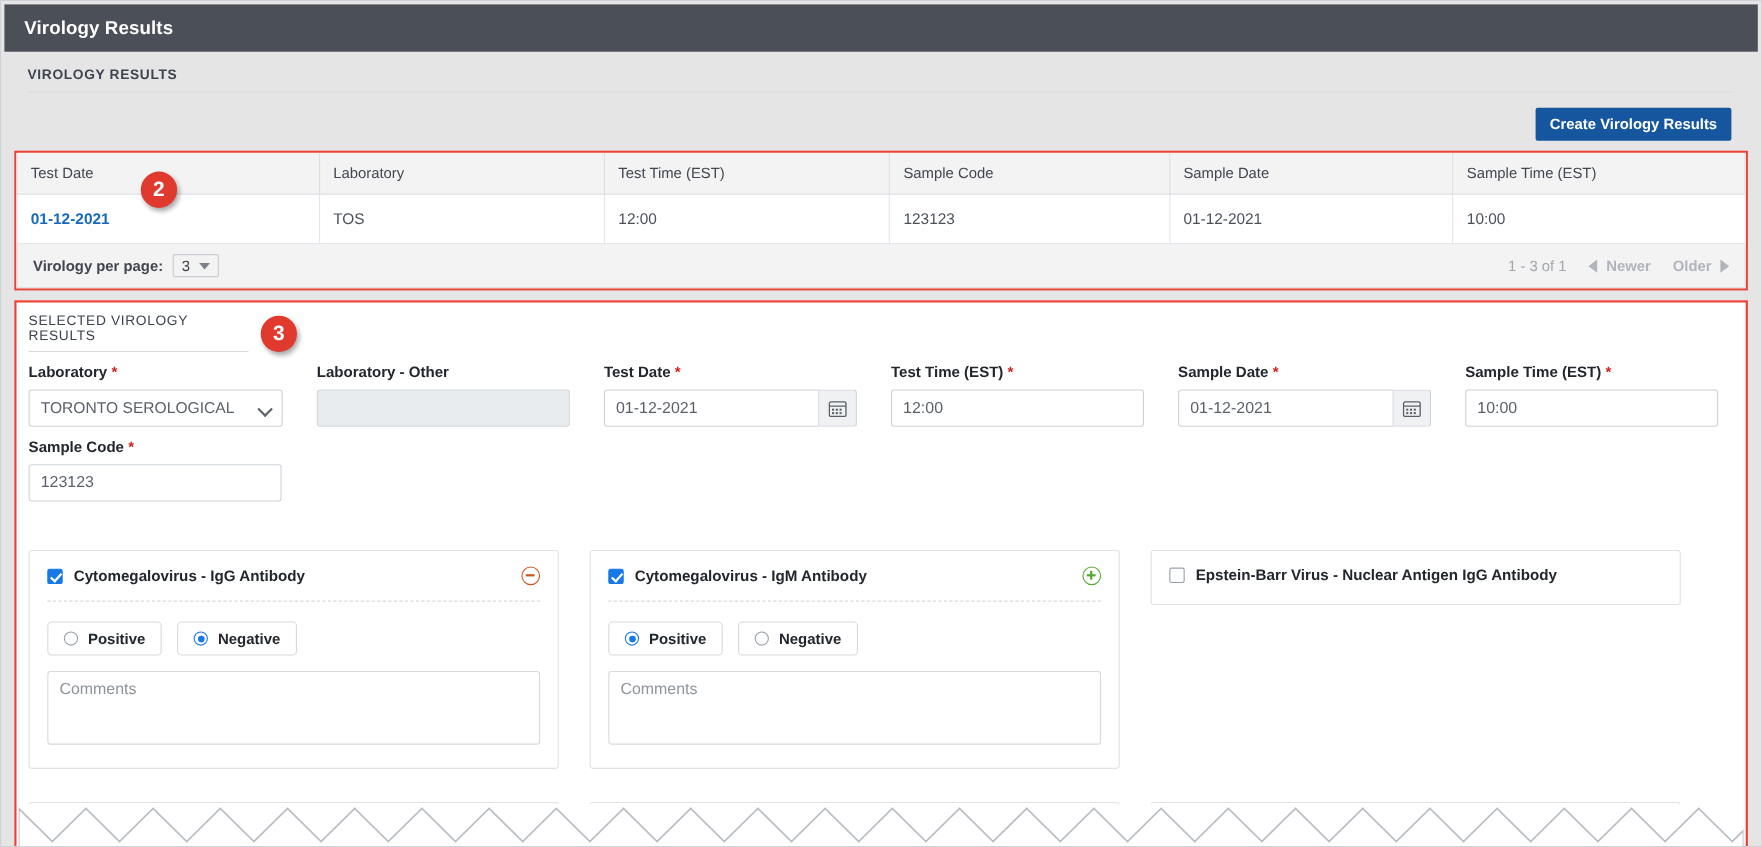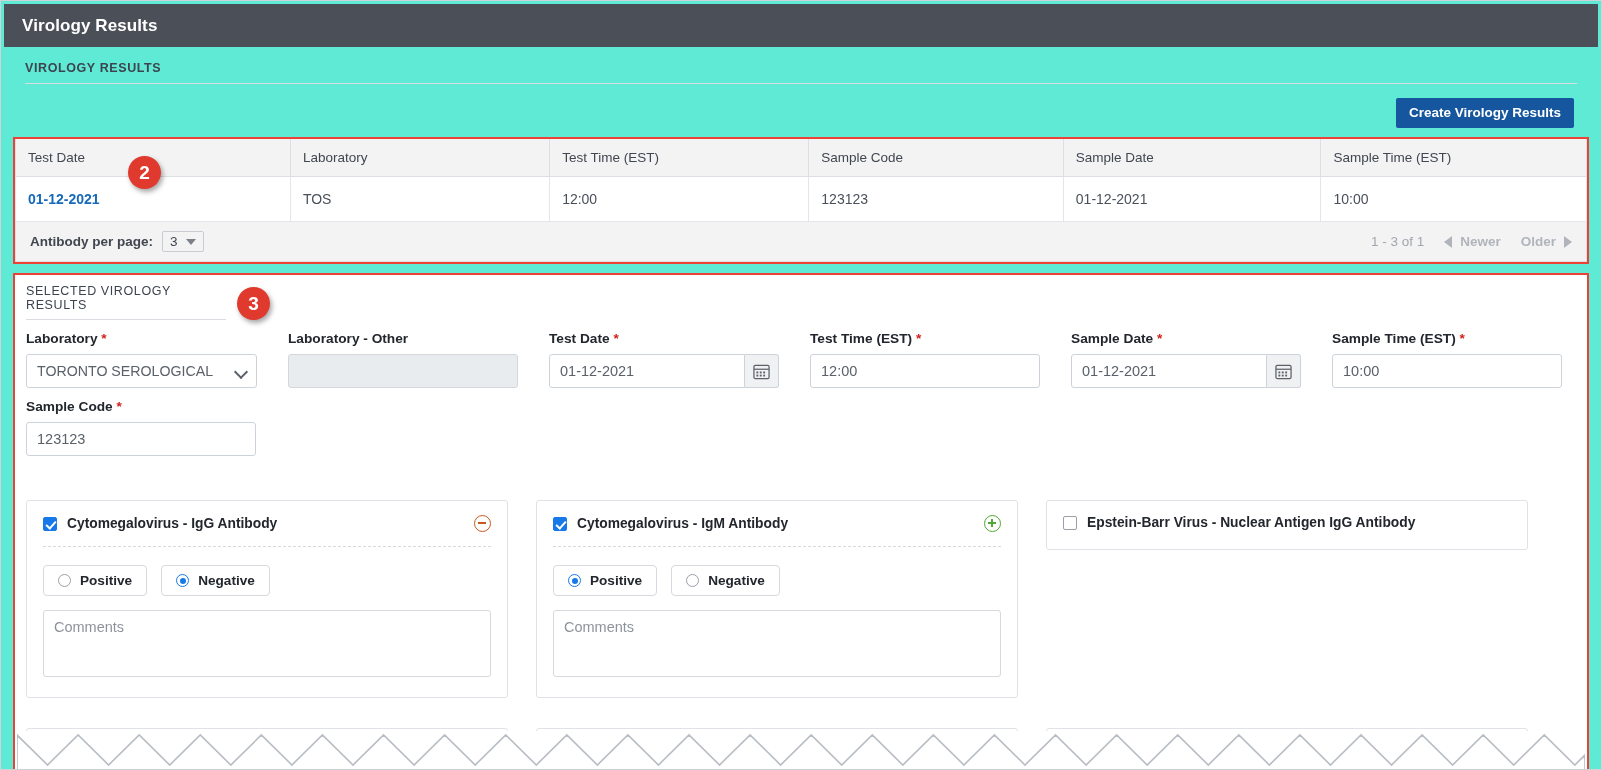--- a/index.html
+++ b/index.html
@@ -6,21 +6,21 @@
   html, body {
     margin: 0; padding: 0;
     width: 1602px; height: 770px;
     background: #ffffff;
     font-family: "Liberation Sans", sans-serif;
     overflow: hidden;
   }
   .app {
     position: relative;
     width: 1602px; height: 770px;
-    background: #5eead4;
+    background: #e5e5e5;
     border: 1px solid #cfd3d8;
     overflow: hidden;
   }
 
   
   .titlebar {
     height: 43px;
     background: #4b4f58;
     display: flex;
     align-items: center;
@@ -420,21 +420,21 @@
           <td>12:00</td>
           <td>123123</td>
           <td>01-12-2021</td>
           <td>10:00</td>
         </tr>
       </tbody>
     </table>
 
     <div class="tbl-footer">
       <div class="rpp">
-        <span class="rpp-label">Antibody per page:</span>
+        <span class="rpp-label">Virology per page:</span>
         <span class="rpp-select">
           <span>3</span>
           <span class="caret-dn"></span>
         </span>
       </div>
       <div class="pager">
         <span class="count">1 - 3 of 1</span>
         <span class="pbtn">
           <span class="tri-l"></span>
           <span>Newer</span>

